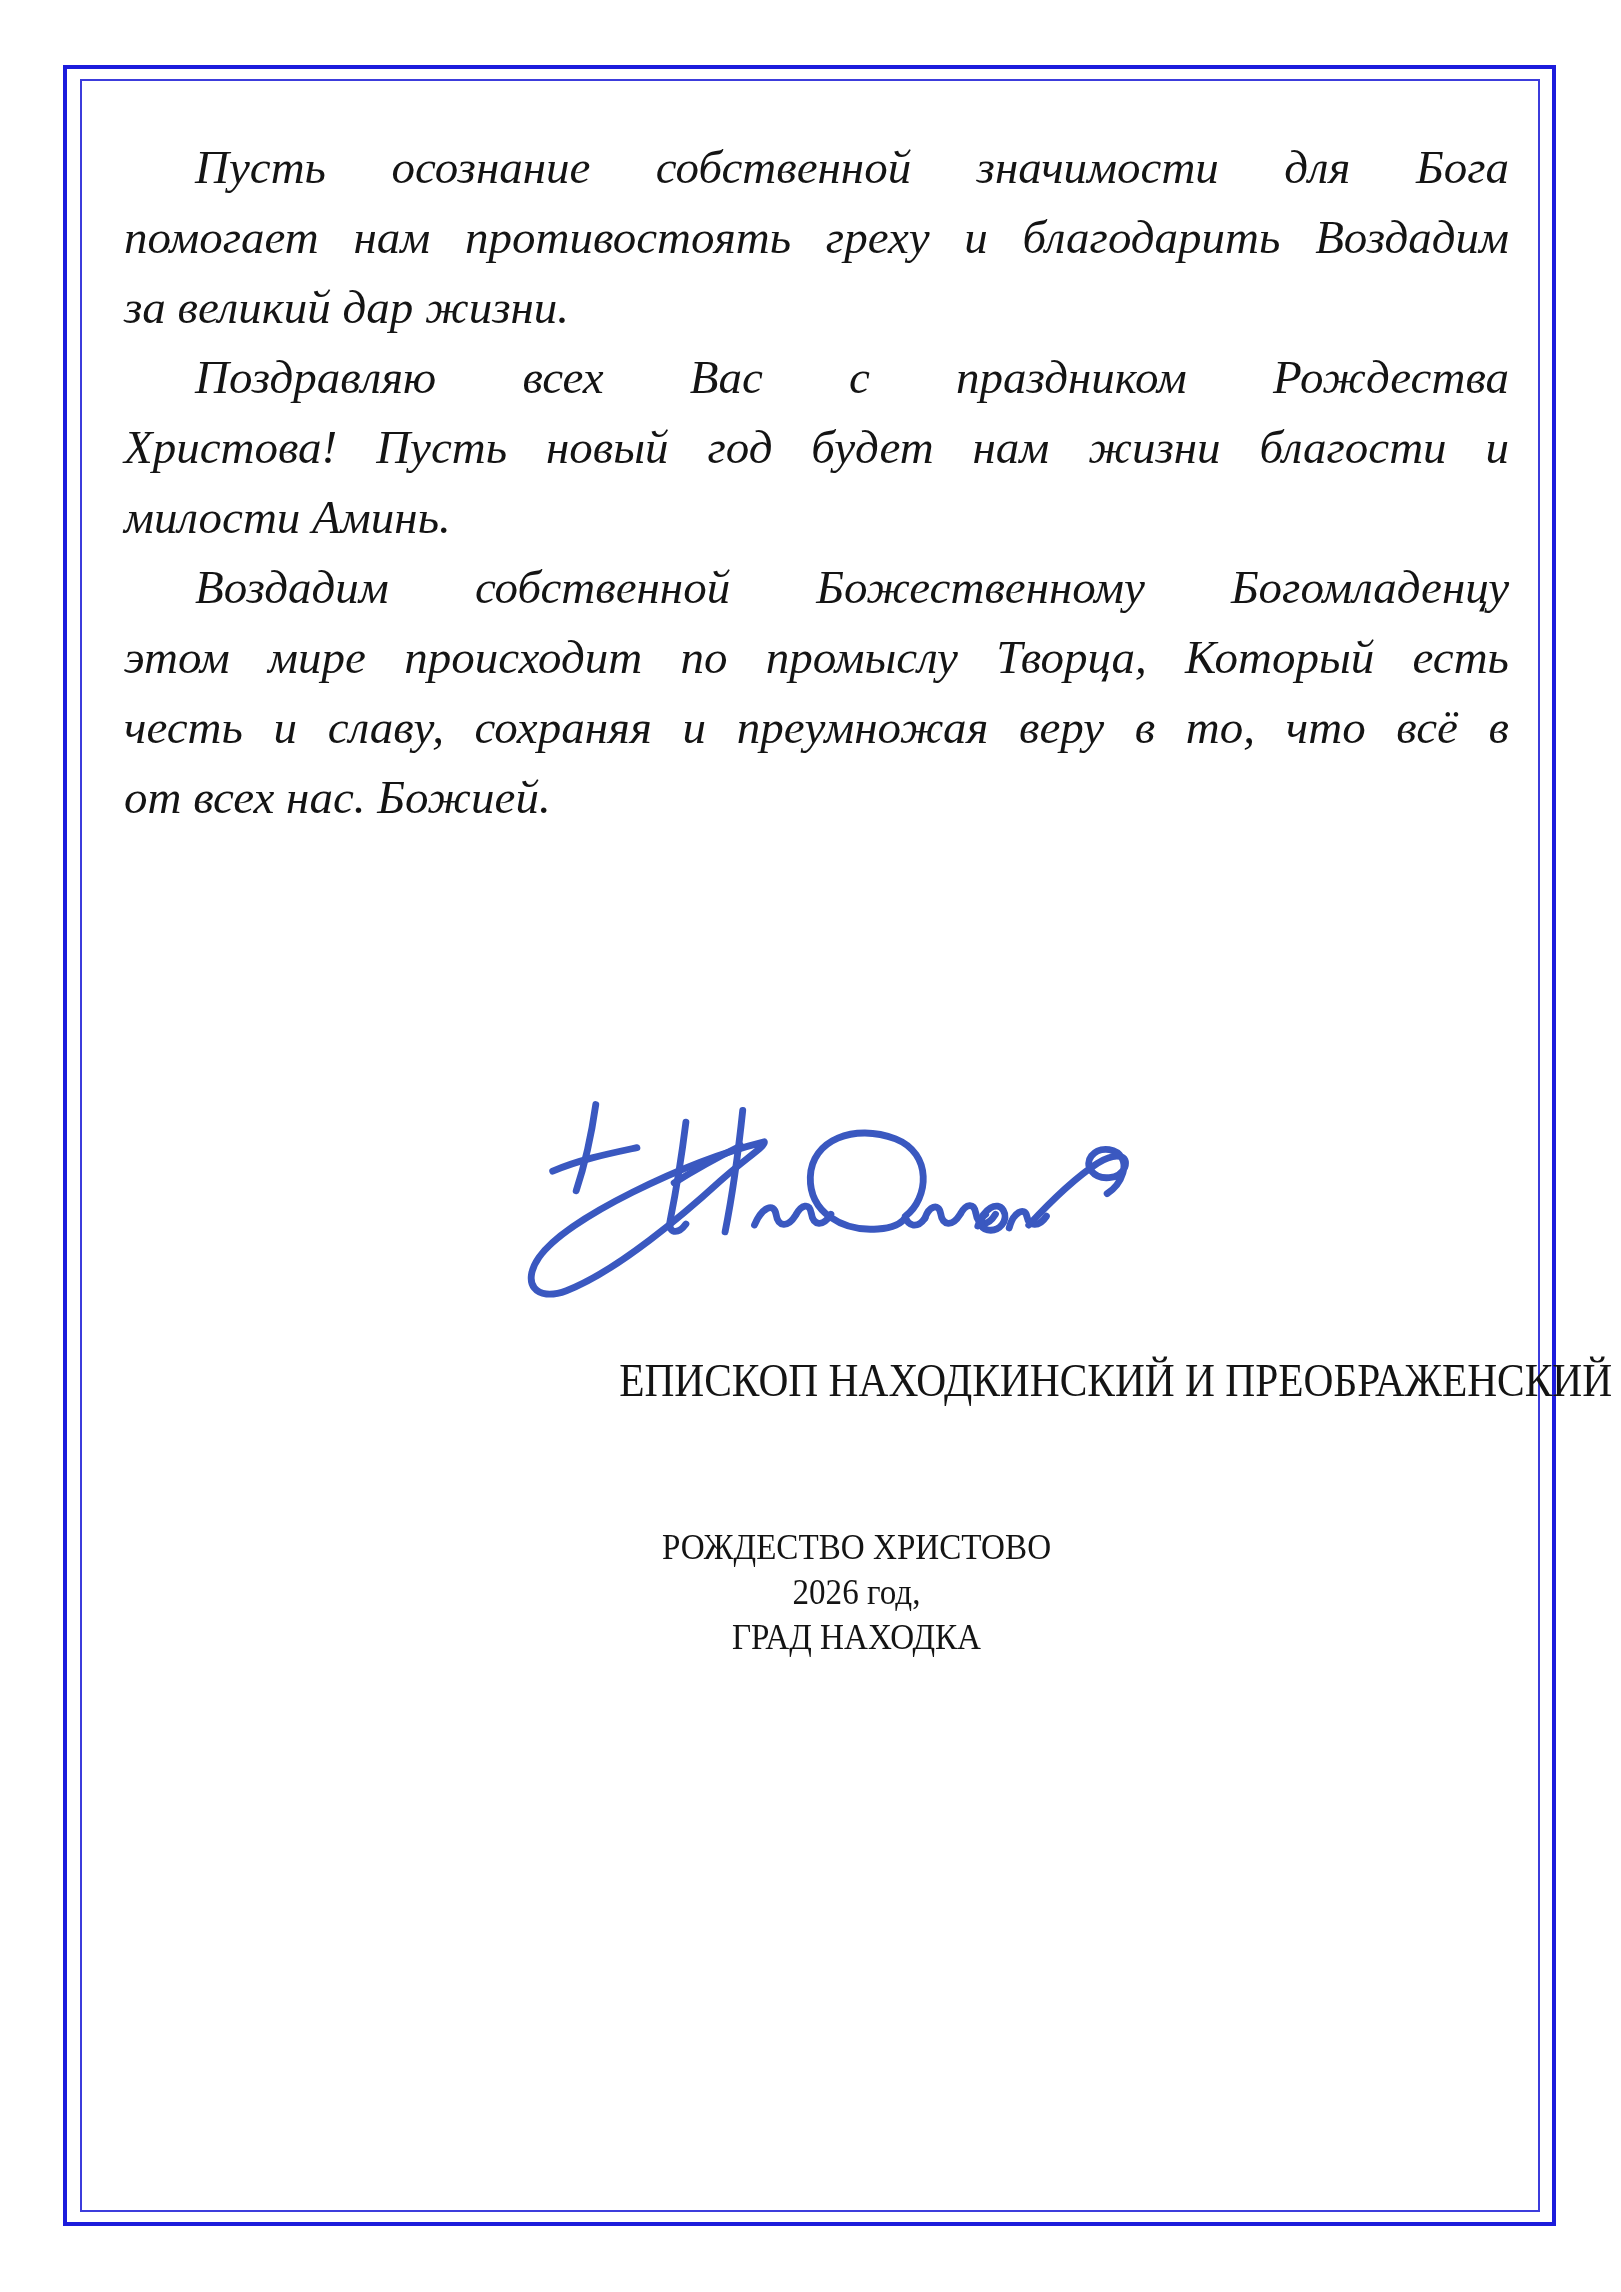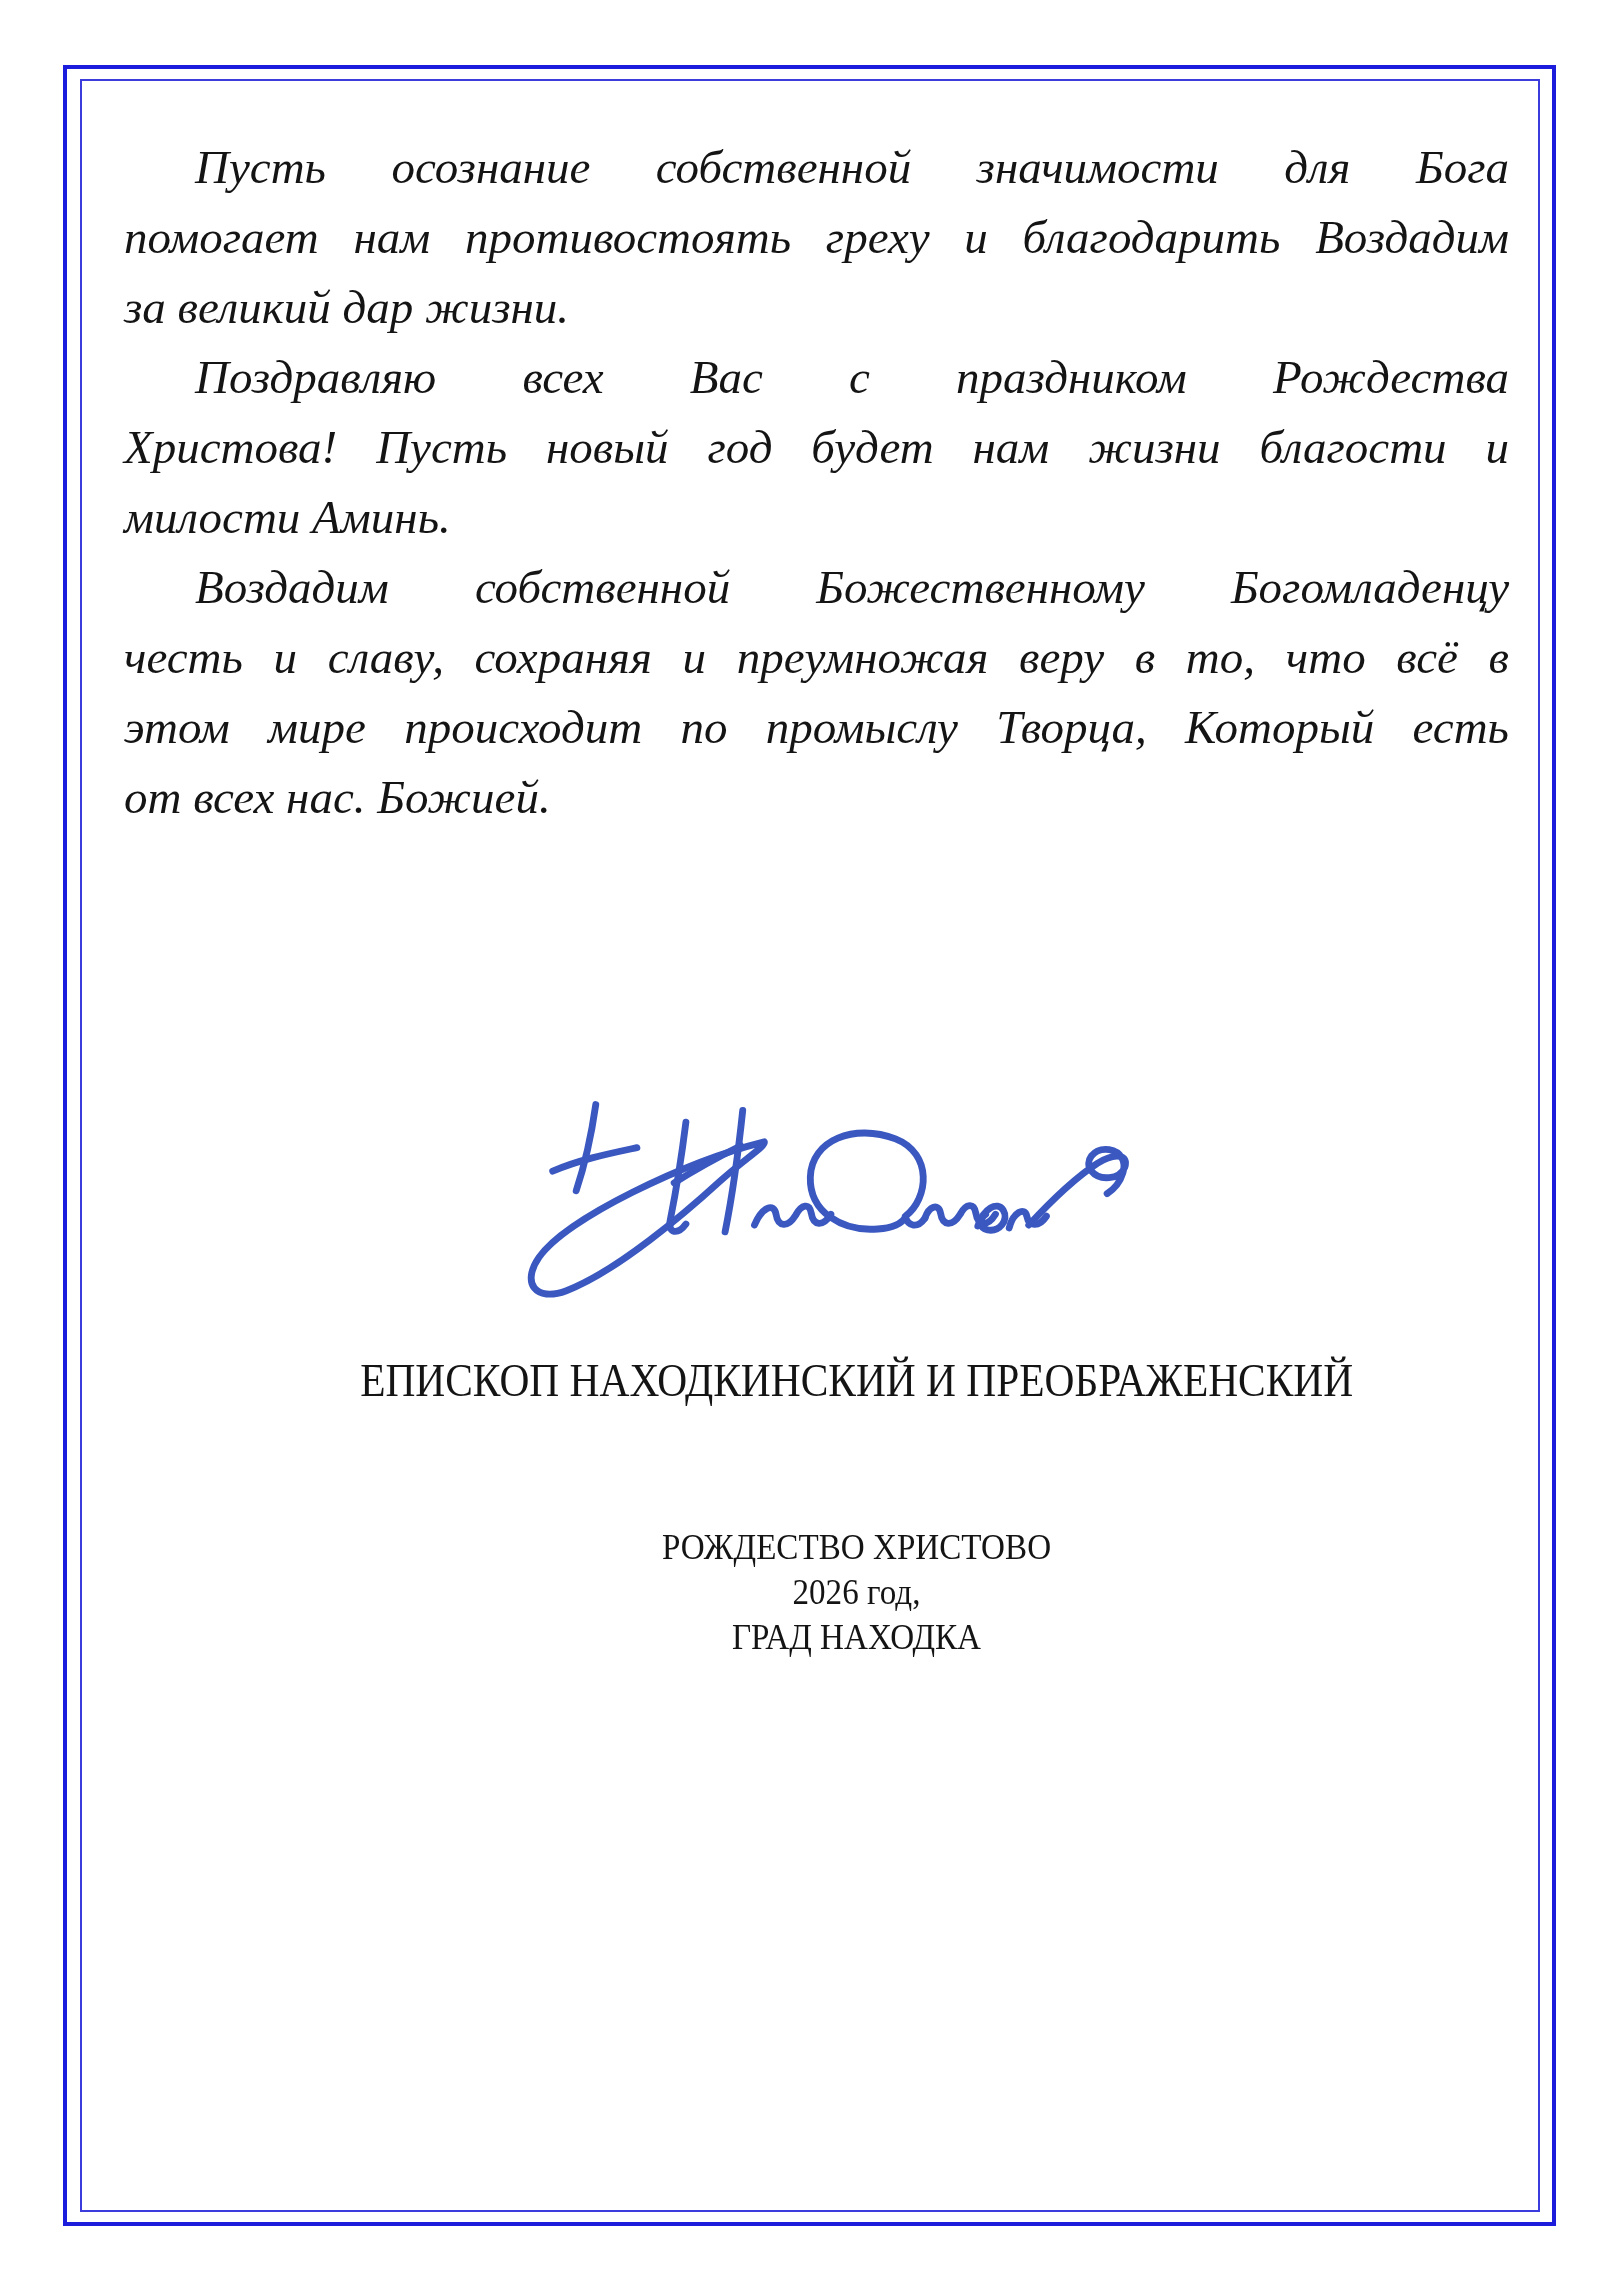--- a/index.html
+++ b/index.html
@@ -66,21 +66,21 @@
     stroke: var(--c-signature, #3a58c0);
     stroke-width: 7;
     stroke-linecap: round;
     stroke-linejoin: round;
   }
   .title-row {
     position: absolute;
     left: 0;
     top: 1358px;
     width: 1621px;
-    text-align: center;
+    text-align: right;
   }
   .title-text {
     display: inline-block;
     font-size: 46px;
     line-height: 46px;
     transform: translateX(46px) scaleX(0.9);
     transform-origin: center;
     white-space: nowrap;
   }
   .footer-block {
@@ -114,22 +114,22 @@
         <div class="line">помогает нам противостоять греху и благодарить Воздадим</div>
         <div class="line last">за великий дар жизни.</div>
       </div>
       <div class="para">
         <div class="line first">Поздравляю всех Вас с праздником Рождества</div>
         <div class="line">Христова! Пусть новый год будет нам жизни благости и</div>
         <div class="line last">милости Аминь.</div>
       </div>
       <div class="para">
         <div class="line first">Воздадим собственной Божественному Богомладенцу</div>
+        <div class="line">этом мире происходит по промыслу Творца, Который есть</div>
         <div class="line">честь и славу, сохраняя и преумножая веру в то, что всё в</div>
-        <div class="line">этом мире происходит по промыслу Творца, Который есть</div>
         <div class="line last">от всех нас. Божией.</div>
       </div>
     </div>
 
   <svg class="signature" viewBox="0 0 625 245" xmlns="http://www.w3.org/2000/svg" aria-hidden="true">
     <g>
       <path d="M78,22 C74,50 68,80 58,110"></path>
       <path d="M34,90 C62,78 92,72 120,66"></path>
     </g>
     <g>

